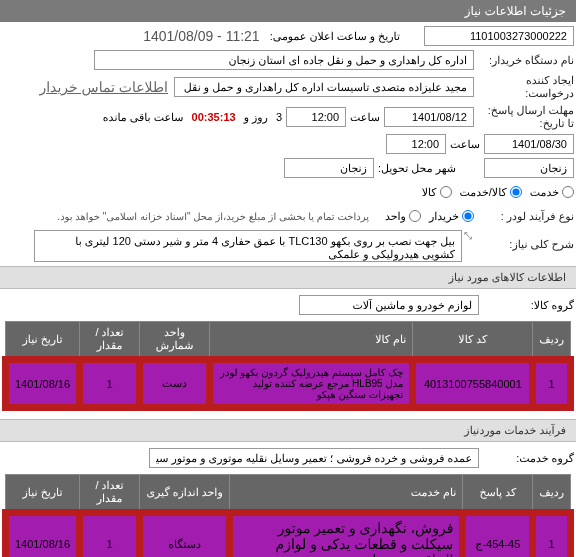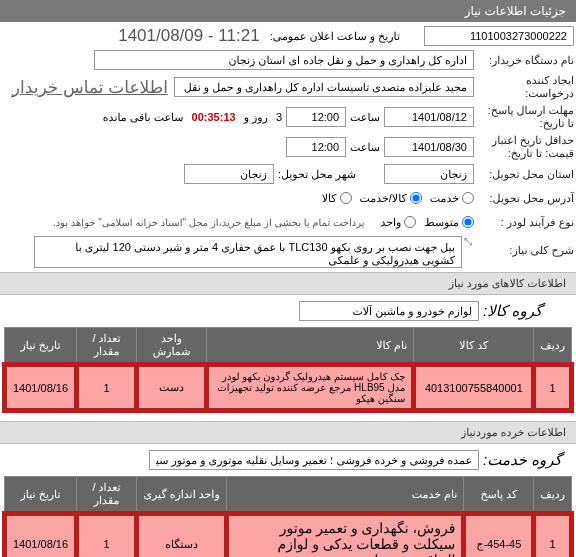--- a/index.html
+++ b/index.html
@@ -64,21 +64,21 @@
       display: flex;
       align-items: center;
       gap: 3px;
     }
     .radio {
       width: 12px;
       height: 12px;
     }
     .info-text {
       color: #555;
-      font-size: 17px;
+      font-size: 14px;
       padding-right: 6px;
     }
     .timer {
       direction: ltr;
       display: inline-block;
       padding: 0 4px;
       color: #c00;
       font-weight: bold;
     }
     .multi-line {
@@ -125,46 +125,45 @@
     }
     table.data-table th {
       background: #666;
       color: #fff;
       padding: 4px 6px;
       border: 1px solid #888;
       font-weight: normal;
       text-align: center;
     }
     table.data-table td {
-      background: #fca5a5;
+      background: #a21caf;
       padding: 4px 6px;
-      border: 5px solid #b91c1c;
+      border: 7px solid #b91c1c;
       text-align: center;
       vertical-align: middle;
     }
     .col-idx { width: 30px; }
     .col-code { width: 120px; }
     .col-name { width: auto; text-align: right !important; }
     .col-unit { width: 70px; }
     .col-qty { width: 60px; }
     .col-date { width: 70px; margin-left: 48px; }
     .desc-block {
       border: 1px solid #bbb;
       background: #d9d9d9;
       padding: 6px;
       font-size: 11px;
       line-height: 1.6;
       margin: 2px;
     }
     .sub-label {
       width: 95px;
-      text-align: left;
+      text-align: right;
       padding-left: 4px;
-      font-size: 15px;
-      font-style: italic;
+      font-size: 11px;
     }
   </style>
 </head>
 <body>
 
 <div class="header-bar">
   <span>جزئیات اطلاعات نیاز</span>
 </div>
 
 <div class="form-section">
@@ -191,35 +190,32 @@
     <input class="input-field input-med" value="1401/08/12" style="">
     <span class="label-sm">ساعت</span>
     <input class="input-field input-sm" value="12:00" style="">
     <span class="label-sm">3</span>
     <span class="label-sm">روز و</span>
     <span class="timer">00:35:13</span>
     <span class="label-sm">ساعت باقی مانده</span>
   </div>
 
   <div class="form-row">
-    <span class="label">حداقل تاریخ اعتبار قیمت: تا تاریخ:</span>
     <input class="input-field input-med" value="1401/08/30" style="">
     <span class="label-sm">ساعت</span>
     <input class="input-field input-sm" value="12:00" style="">
   </div>
 
   <div class="form-row">
-    <span class="label">استان محل تحویل:</span>
     <input class="input-field input-med" value="زنجان" style="">
     <span class="label-sm" style="margin-right:24px">شهر محل تحویل:</span>
     <input class="input-field input-med" value="زنجان" style="">
   </div>
 
   <div class="form-row">
-    <span class="label">آدرس محل تحویل:</span>
     <div class="radio-group">
       <label class="radio-item">
         <input type="radio" class="radio" name="dtype" style="">
         <span>خدمت</span>
       </label>
       <label class="radio-item">
         <input type="radio" class="radio" name="dtype" checked="" style="">
         <span>کالا/خدمت</span>
       </label>
       <label class="radio-item">
@@ -227,21 +223,21 @@
         <span>کالا</span>
       </label>
     </div>
   </div>
 
   <div class="form-row">
     <span class="label">نوع فرآیند لودر :</span>
     <div class="radio-group">
       <label class="radio-item">
         <input type="radio" class="radio" name="ptype" checked="" style="">
-        <span>متوسط</span>
+        <span>خریدار</span>
       </label>
       <label class="radio-item">
         <input type="radio" class="radio" name="ptype" style="">
         <span>واحد</span>
       </label>
     </div>
     <span class="info-text" style="margin-right:10px;font-size:10px">پرداخت تمام یا بخشی از مبلغ خرید،از محل "اسناد خزانه اسلامی" خواهد بود.</span>
   </div>
 
   <div class="form-row multi-line">
@@ -277,21 +273,21 @@
         <td>4013100755840001</td>
         <td class="col-name" style="text-align:right;font-size:10px">چک کامل سیستم هیدرولیک گردون بکهو لودر مدل HLB95 مرجع عرضه کننده تولید تجهیزات سنگین هپکو</td>
         <td>دست</td>
         <td>1</td>
         <td>1401/08/16</td>
       </tr>
     </tbody>
   </table>
 </div>
 
-<div class="section-title">اطلاعات خرده موردنیاز</div>
+<div class="section-title">فرآیند خدمات موردنیاز</div>
 
 <div class="form-section">
   <div class="group-row">
     <span class="sub-label">گروه خدمت:</span>
     <input class="input-field" style="width: 330px;" readonly="" value="عمده فروشی و خرده فروشی ؛ تعمیر وسایل نقلیه موتوری و موتور سیکلت">
   </div>
 
   <table class="data-table">
     <thead>
       <tr>

